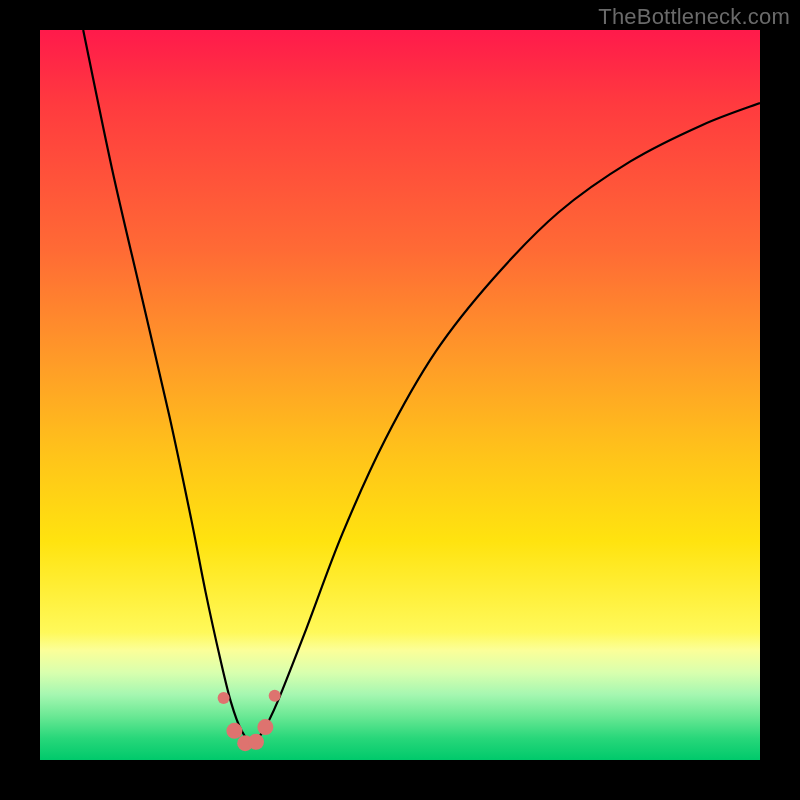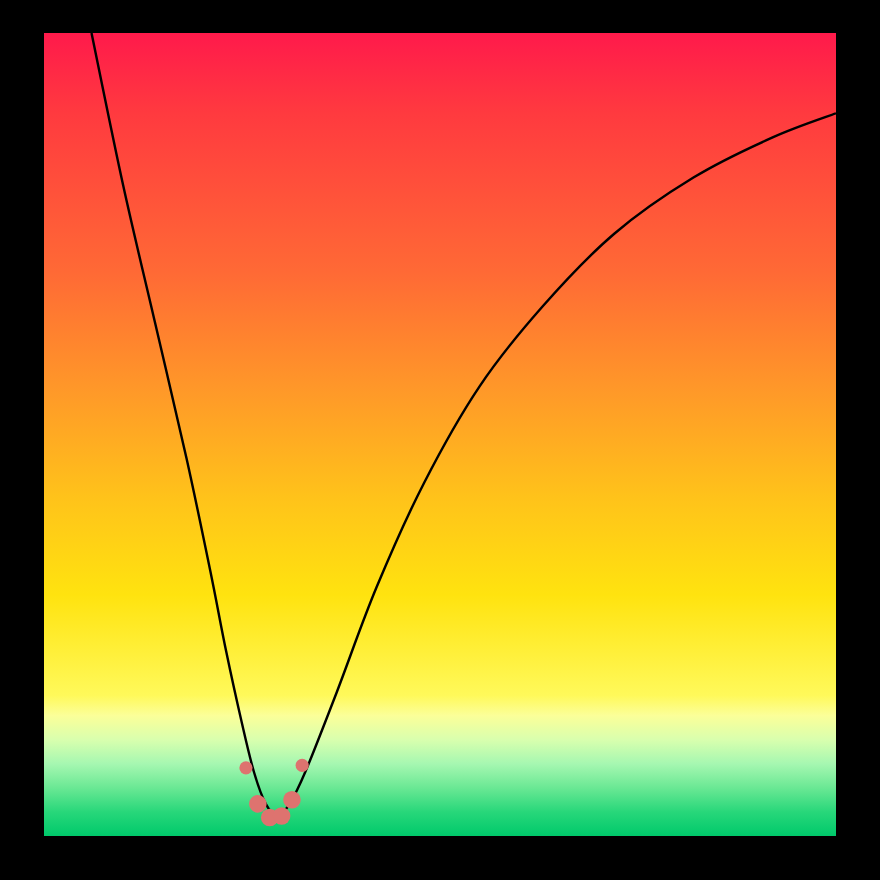--- a/index.html
+++ b/index.html
@@ -62,20 +62,21 @@
     inset: 0;
     width: 720px;
     height: 730px;
     z-index: 10;
   }
 </style>
 </head>
 <body>
 
 <div class="frame">
+  <div class="watermark">TheBottleneck.com</div>
 
   <div class="plot-area">
     <div class="gradient"></div>
     <svg class="curves" viewBox="0 0 720 730" preserveAspectRatio="none">
       <path id="curve-path" fill="none" stroke="#000000" stroke-width="2.2" d="M 43.2 0.0 C 48.0 23.1, 62.4 94.9, 72.0 138.7 C 81.6 182.5, 91.2 221.4, 100.8 262.8 C 110.4 304.2, 121.2 349.2, 129.6 386.9 C 138.0 424.6, 145.2 459.9, 151.2 489.1 C 157.2 518.3, 160.8 539.0, 165.6 562.1 C 170.4 585.2, 175.8 609.5, 180.0 627.8 C 184.2 646.0, 187.2 659.4, 190.8 671.6 C 194.4 683.8, 198.0 694.1, 201.6 700.8 C 205.2 707.5, 208.8 711.8, 212.4 711.8 C 216.0 711.8, 219.0 707.5, 223.2 700.8 C 227.4 694.1, 230.4 688.6, 237.6 671.6 C 244.8 654.6, 255.6 626.6, 266.4 598.6 C 277.2 570.6, 289.2 535.3, 302.4 503.7 C 315.6 472.1, 330.0 439.2, 345.6 408.8 C 361.2 378.4, 378.0 348.0, 396.0 321.2 C 414.0 294.4, 433.2 271.3, 453.6 248.2 C 474.0 225.1, 495.6 202.0, 518.4 182.5 C 541.2 163.0, 566.4 146.0, 590.4 131.4 C 614.4 116.8, 640.8 104.6, 662.4 94.9 C 684.0 85.2, 710.4 76.6, 720.0 73.0"></path>
       <g id="markers-group">
           <circle cx="183.6" cy="668.0" r="6" fill="#de736f"></circle>
           <circle cx="194.4" cy="700.8" r="8" fill="#de736f"></circle>
           <circle cx="205.2" cy="713.2" r="8" fill="#de736f"></circle>
           <circle cx="216.0" cy="711.8" r="8" fill="#de736f"></circle>

